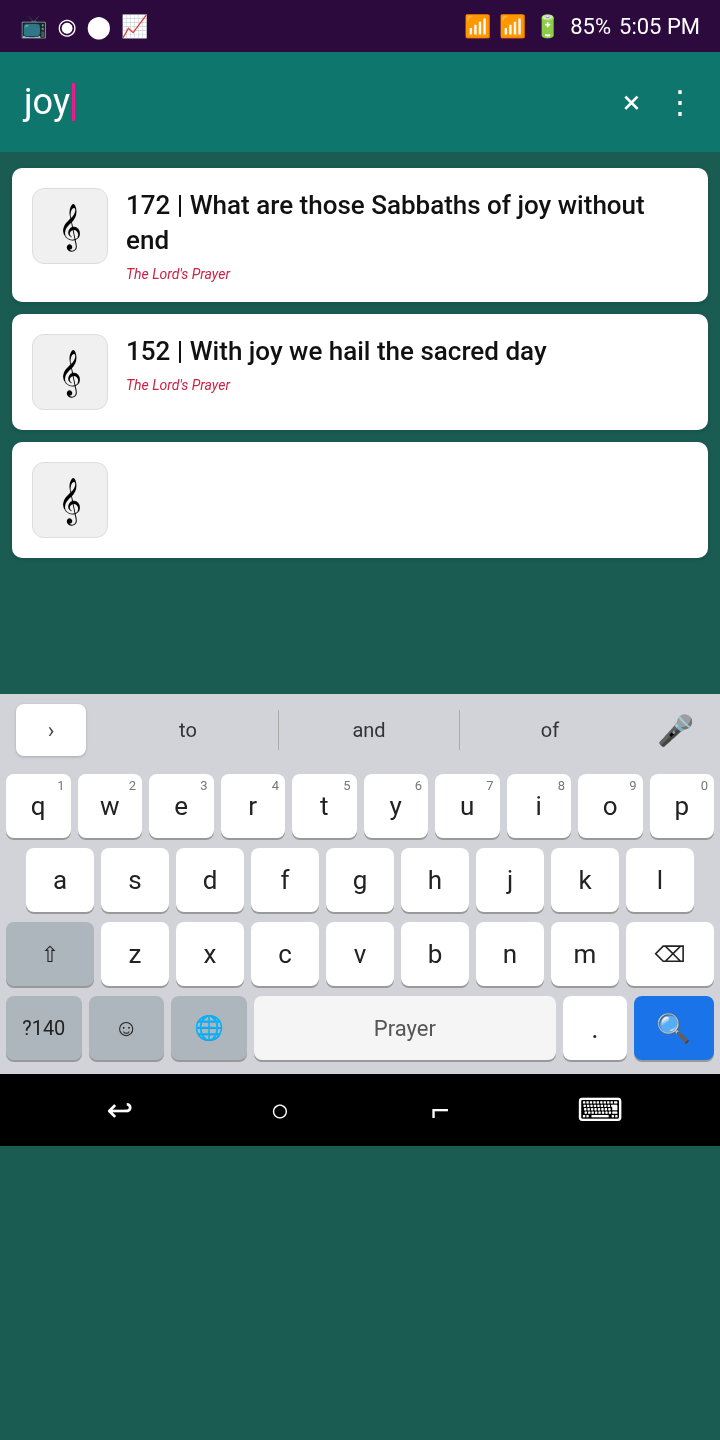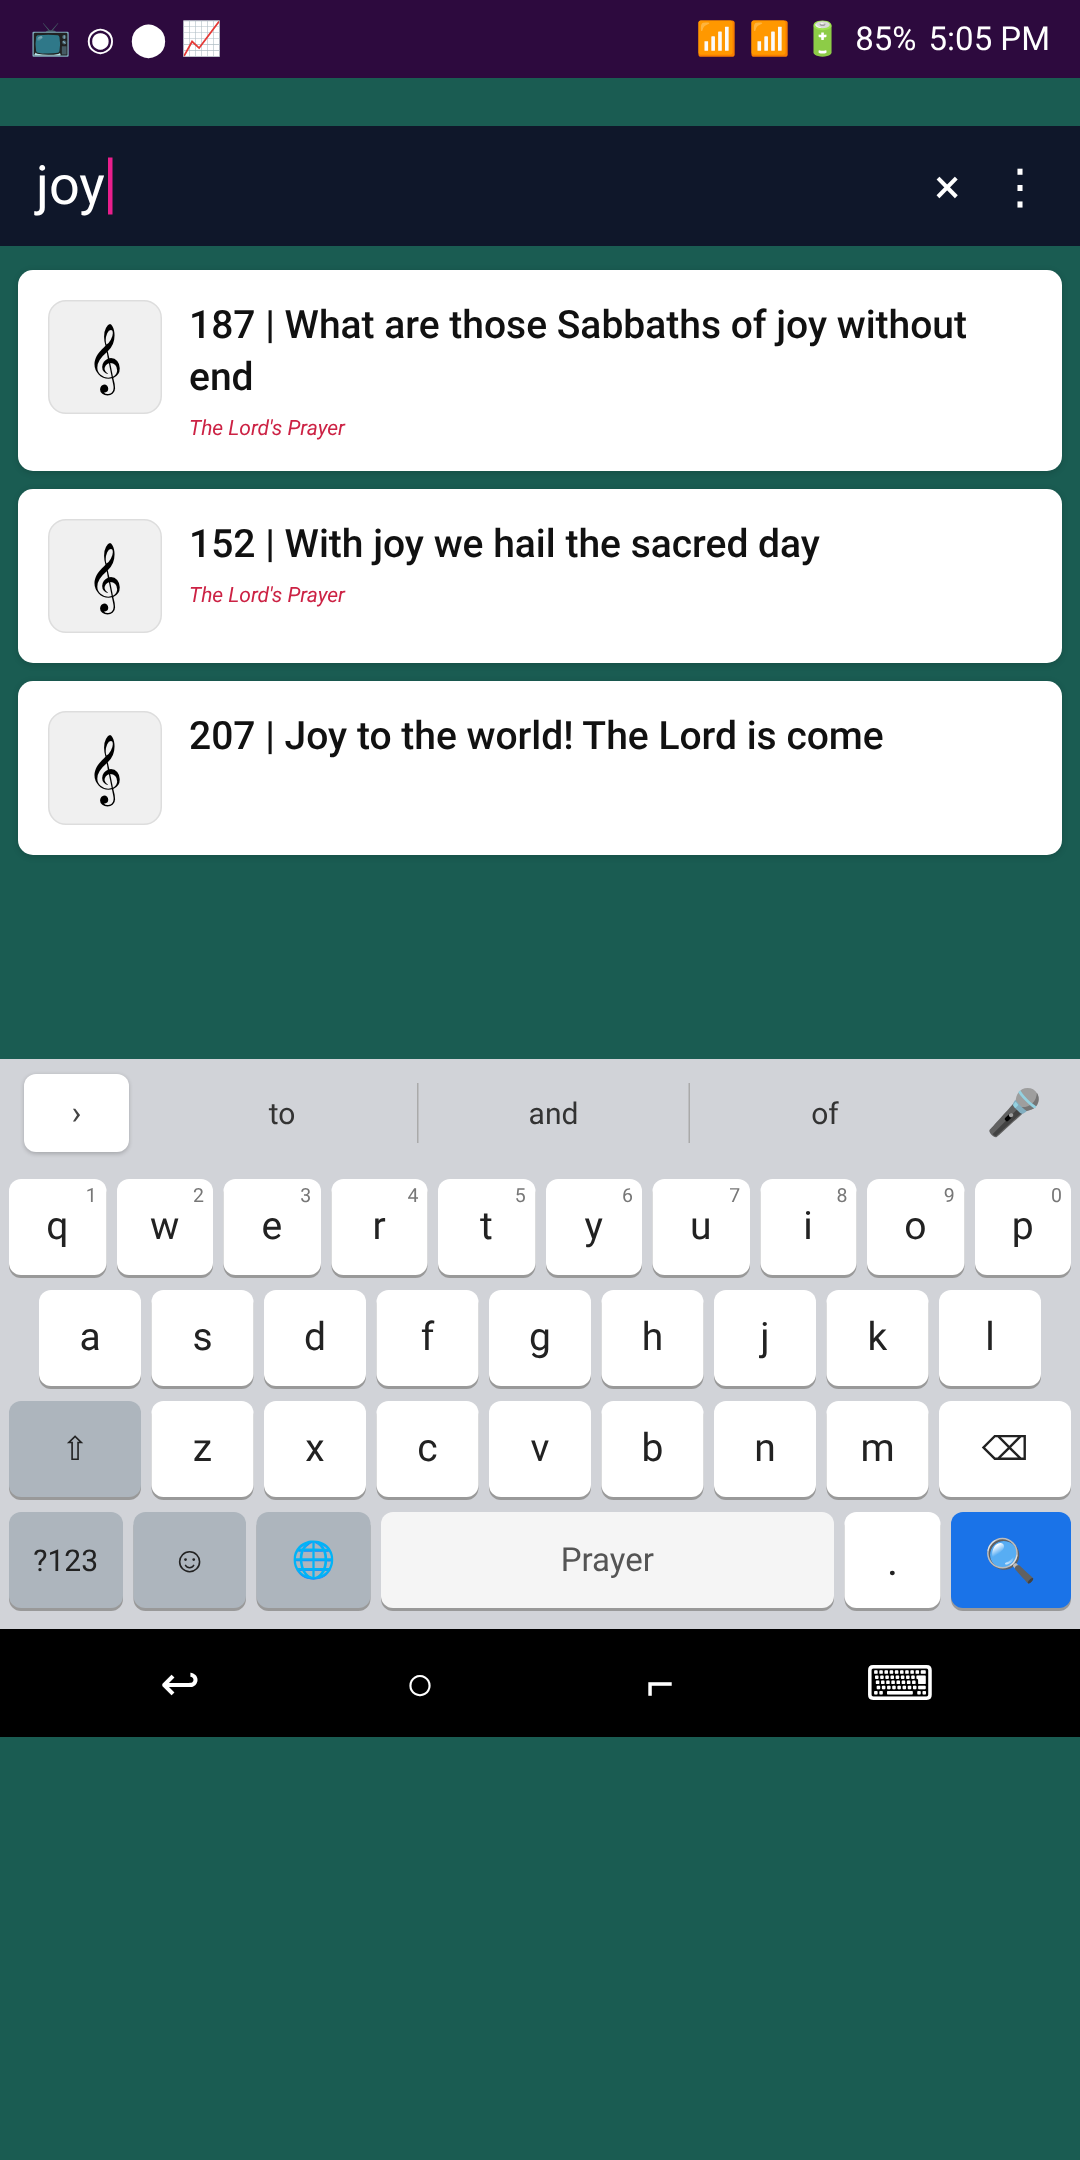--- a/index.html
+++ b/index.html
@@ -21,27 +21,26 @@
       justify-content: space-between;
       padding: 0 20px;
       color: white;
       font-size: 22px;
     }
     .status-left { display: flex; align-items: center; gap: 10px; }
     .status-right { display: flex; align-items: center; gap: 8px; font-size: 22px; }
 
     
     .search-bar {
-      background: #0f172a;
-      height: 80px;
+      background: #0f766e;
+      height: 100px;
       display: flex;
       align-items: center;
       padding: 0 24px;
       gap: 16px;
-      margin-top: 32px;
     }
     .search-input-area {
       flex: 1;
       display: flex;
       align-items: center;
     }
     .search-text {
       color: white;
       font-size: 36px;
       font-weight: 400;
@@ -292,38 +291,35 @@
     <span class="close-icon">×</span>
     <span class="more-icon">⋮</span>
   </div>
 </div>
 
 <div class="results-area">
 
   <div class="result-card">
     <div class="music-icon-box">𝄞</div>
     <div class="card-text">
-      <div class="card-title">187 | What are those Sabbaths of joy without end</div>
+      <div class="card-title">172 | What are those Sabbaths of joy without end</div>
       <div class="card-subtitle">The Lord's Prayer</div>
     </div>
   </div>
 
   <div class="result-card">
     <div class="music-icon-box">𝄞</div>
     <div class="card-text">
       <div class="card-title">152 | With joy we hail the sacred day</div>
       <div class="card-subtitle">The Lord's Prayer</div>
     </div>
   </div>
 
   <div class="result-card">
     <div class="music-icon-box">𝄞</div>
-    <div class="card-text">
-      <div class="card-title">207 | Joy to the world! The Lord is come</div>
-    </div>
   </div>
 
 </div>
 
 <div class="spacer"></div>
 
 <div class="keyboard-suggestions">
   <div class="suggestion-arrow">›</div>
   <div class="suggestion-word">to</div>
   <div class="suggestion-divider"></div>
@@ -366,21 +362,21 @@
     <div class="key">x</div>
     <div class="key">c</div>
     <div class="key">v</div>
     <div class="key">b</div>
     <div class="key">n</div>
     <div class="key">m</div>
     <div class="key key-delete">⌫</div>
   </div>
 
   <div class="key-row">
-    <div class="key key-num key-special">?123</div>
+    <div class="key key-num key-special">?140</div>
     <div class="key key-emoji key-special">☺</div>
     <div class="key key-globe key-special">🌐</div>
     <div class="key key-space">Prayer</div>
     <div class="key key-period">.</div>
     <div class="key key-search">🔍</div>
   </div>
 
 </div>
 
 <div class="nav-bar">

